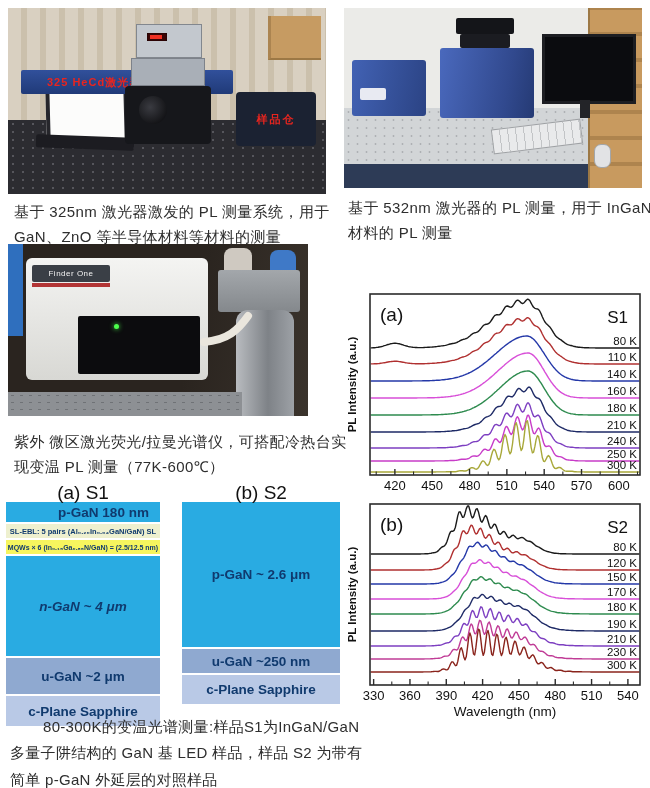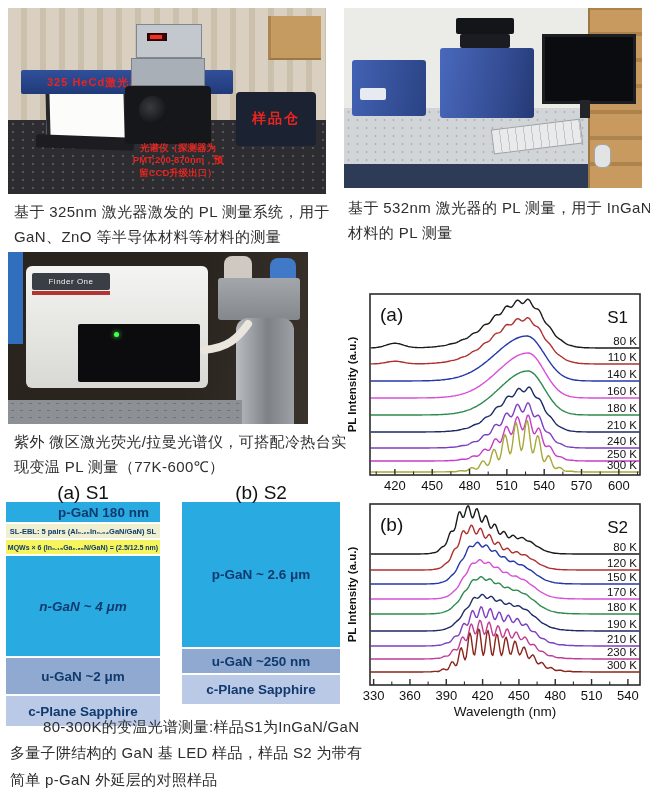--- a/index.html
+++ b/index.html
@@ -24,21 +24,21 @@
   .p1 .led i{display:block;width:12px;height:4px;margin:2px 0 0 3px;background:#f03022;}
   .p1 .unit2{position:absolute;left:123px;top:50px;width:72px;height:26px;background:#a9afb7;border:1px solid #7d828a;}
   .p1 .spectro{position:absolute;left:117px;top:78px;width:86px;height:58px;background:#16171b;border-radius:4px;}
   .p1 .lens{position:absolute;left:14px;top:10px;width:28px;height:28px;border-radius:50%;
       background:radial-gradient(circle at 40% 40%,#3a3b41,#060608);}
   .p1 .lscreen{position:absolute;left:38px;top:76px;width:74px;height:52px;background:#fcfcfb;
       border:4px solid #26262b;transform:rotate(-1.5deg);}
   .p1 .lbase{position:absolute;left:28px;top:128px;width:98px;height:13px;background:#1c1c21;transform:rotate(2deg);border-radius:2px;}
   .p1 .sbox{position:absolute;left:228px;top:84px;width:80px;height:54px;background:#1b2232;border-radius:4px;
       display:flex;align-items:center;justify-content:center;}
-  .p1 .sbox span{color:#e8251f;font-weight:bold;font-size:14px;letter-spacing:2px;}
+  .p1 .sbox span{color:#e8251f;font-weight:bold;font-size:11px;letter-spacing:2px;}
   .p1 .card{position:absolute;right:5px;top:8px;width:50px;height:42px;background:#c69b62;
       border-left:3px solid #ab8450;border-bottom:2px solid #9c7845;}
   .p1 .ann{position:absolute;left:100px;top:134px;width:140px;text-align:center;
       color:#e8251f;font-weight:bold;font-size:9.5px;line-height:1.3;}
 
   
   .p2{left:344px;top:8px;width:298px;height:180px;background:#ebebe8;}
   .p2 .boxes{position:absolute;right:0;top:0;width:52px;height:100%;
       background:repeating-linear-gradient(0deg,#c89a5f 0 22px,#ae844e 22px 26px);
       border-left:2px solid #9c7845;}
@@ -52,21 +52,21 @@
       background:linear-gradient(100deg,#4a69bd,#31498e 70%,#253a74);}
   .p2 .blk1{position:absolute;left:112px;top:10px;width:58px;height:16px;background:#141519;border-radius:2px;}
   .p2 .blk2{position:absolute;left:116px;top:26px;width:50px;height:14px;background:#1b1c21;border-radius:2px;}
   .p2 .mon{position:absolute;left:198px;top:26px;width:88px;height:64px;background:#0b0c0f;border:3px solid #1d1e22;}
   .p2 .stand{position:absolute;left:236px;top:92px;width:10px;height:18px;background:#232428;}
   .p2 .kbd{position:absolute;left:148px;top:116px;width:88px;height:23px;background:#e9eaeb;border:1px solid #9fa2a5;
       transform:rotate(-7deg);background-image:repeating-linear-gradient(90deg,transparent 0 7px,#c2c4c6 7px 8px);}
   .p2 .mouse{position:absolute;left:250px;top:136px;width:15px;height:22px;border-radius:7px;background:#e2e3e5;border:1px solid #a3a6a9;}
 
   
-  .p3{left:8px;top:252px;width:300px;height:172px;background:linear-gradient(100deg,#2a241f 60%,#3a332c);}
+  .p3{left:8px;top:244px;width:300px;height:172px;background:linear-gradient(100deg,#2a241f 60%,#3a332c);}
   .p3 .bluestrip{position:absolute;left:0;top:0;width:15px;height:92px;background:#2f6fbe;}
   .p3 .person1{position:absolute;right:56px;top:4px;width:28px;height:34px;border-radius:8px;background:#cfc9c1;}
   .p3 .person2{position:absolute;right:12px;top:6px;width:26px;height:30px;border-radius:8px;background:#3f79c7;}
   .p3 .body{position:absolute;left:18px;top:14px;width:182px;height:122px;border-radius:6px;
       background:linear-gradient(#f4f4f2,#d8d8d4);}
   .p3 .flabel{position:absolute;left:6px;top:7px;width:78px;height:17px;background:#3a3f46;border-radius:2px;
       color:#f2f2f2;font-size:8px;display:flex;align-items:center;justify-content:center;letter-spacing:.5px;}
   .p3 .redline{position:absolute;left:6px;top:25px;width:78px;height:4px;background:#b23535;}
   .p3 .opening{position:absolute;left:52px;top:58px;width:122px;height:58px;background:#0c0c0e;border-radius:2px;}
   .p3 .green{position:absolute;left:36px;top:8px;width:5px;height:5px;border-radius:50%;background:#4cff4c;box-shadow:0 0 5px #4cff4c;}
@@ -110,25 +110,20 @@
         </div>
     </div>
     <div class="unit2"></div>
     <div class="spectro">
       <div class="lens"></div>
     </div>
     <div class="sbox">
       <span>样品仓</span>
     </div>
     <div class="card"></div>
-    <div class="ann">
-      <div>光谱仪（探测器为</div>
-      <div>PMT:200-870nm，预</div>
-      <div>留CCD升级出口）</div>
-    </div>
   </div>
   <div class="caption" style="left:14px;top:200px;width:312px;">
     <div class="ln">基于 325nm 激光器激发的 PL 测量系统，用于</div>
     <div class="ln">GaN、ZnO 等半导体材料等材料的测量</div>
   </div>
 
   <div class="photo p2">
     <div class="tbl"></div>
     <div class="skirt"></div>
     <div class="boxes"></div>

